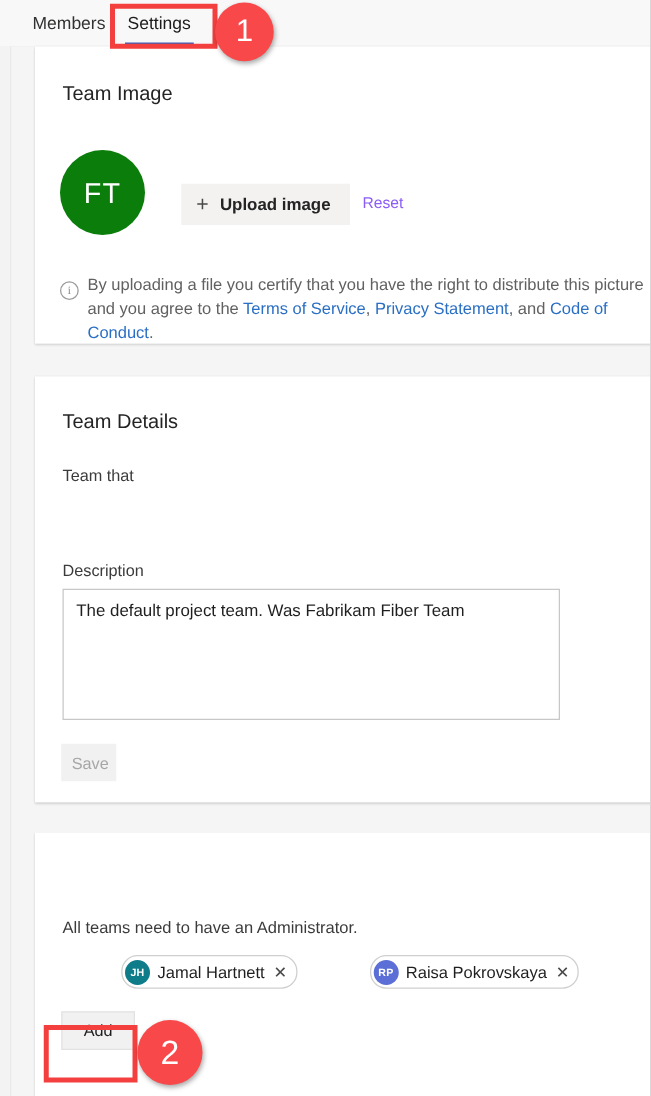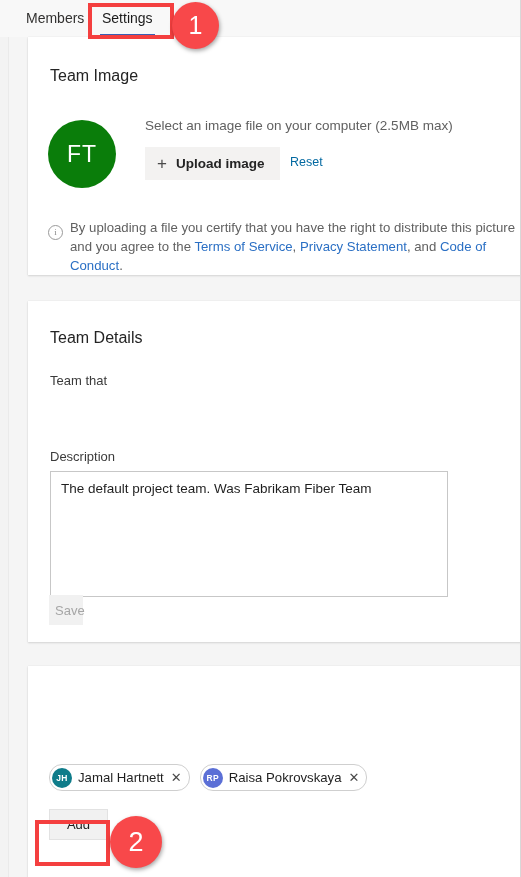--- a/index.html
+++ b/index.html
@@ -134,21 +134,21 @@
   #plus-icon {
     font-size: 17px;
     font-weight: 300;
     color: #4a4a4a;
     line-height: 1;
   }
   #reset-link {
     position: absolute;
     left: 262px; top: 118px;
     font-size: 12.5px;
-    color: #0369a1;
+    color: #8b5cf6;
     text-decoration: none;
     cursor: pointer;
     text-align: center;
   }
 
   #legal-block {
     position: absolute;
     left: 20px; top: 168px;
     width: 470px;
   }
@@ -198,35 +198,35 @@
     border: 1px solid #c7c7c7;
     background: #ffffff;
     padding: 0 10px;
     font-family: "Liberation Sans", sans-serif;
     font-size: 13.5px;
     color: #1f1f1f;
   }
   #input-description {
     position: absolute;
     left: 22px; top: 170px;
-    width: 398px; height: 126px;
+    width: 398px; height: 105px;
     box-sizing: border-box;
     border: 1px solid #c7c7c7;
     background: #ffffff;
     padding: 8px 10px;
     font-family: "Liberation Sans", sans-serif;
     font-size: 13.5px;
     color: #1f1f1f;
     resize: none;
     line-height: 18px;
   }
   #save-button {
     position: absolute;
     left: 21px; top: 294px;
-    width: 34px; height: 30px;
+    width: 44px; height: 30px;
     background: #f1f1f1;
     border: none;
     font-family: "Liberation Sans", sans-serif;
     font-size: 13px;
     color: #a6a6a6;
     cursor: default;
     text-align: right;
   }
 
   
@@ -248,20 +248,21 @@
   .chip {
     display: flex;
     align-items: center;
     height: 25px;
     padding: 0 7px 0 2px;
     border: 1px solid #cfcfcf;
     border-radius: 13px;
     background: #ffffff;
     gap: 6px;
     cursor: pointer;
+    margin-left: 48px;
   }
   .chip-avatar {
     width: 20px; height: 20px;
     border-radius: 50%;
     color: #ffffff;
     font-size: 8.5px;
     font-weight: bold;
     display: flex;
     align-items: center;
     justify-content: center;
@@ -336,21 +337,20 @@
   <div id="content">
     <div id="leftgutter"></div>
 
     <section class="card" id="card-team-image">
       <h2 class="card-title" id="team-image-title">Team Image</h2>
 
       <div id="team-avatar">
         <span>FT</span>
       </div>
 
-      <div id="upload-hint">Select an image file on your computer (2.5MB max)</div>
 
       <button id="upload-image-button">
         <span id="plus-icon">+</span>
         <span>Upload image</span>
       </button>
 
       <a id="reset-link">Reset</a>
 
       <div id="legal-block">
         <div id="info-icon">i</div>
@@ -365,20 +365,21 @@
 
       <label class="field-label" id="label-description">Description</label>
       <textarea id="input-description" placeholder="Description" style="">The default project team. Was Fabrikam Fiber Team</textarea>
 
       <button id="save-button">
         <span>Save</span>
       </button>
     </section>
 
     <section class="card" id="card-administrators">
+      <div id="administrators-note">All teams need to have an Administrator.</div>
 
       <div id="admin-chips">
         <div class="chip">
           <span class="chip-avatar" style="background:#0f7c8a">
             <span>JH</span>
           </span>
           <span class="chip-name">Jamal Hartnett</span>
           <span class="chip-remove">✕</span>
         </div>
         <div class="chip">

